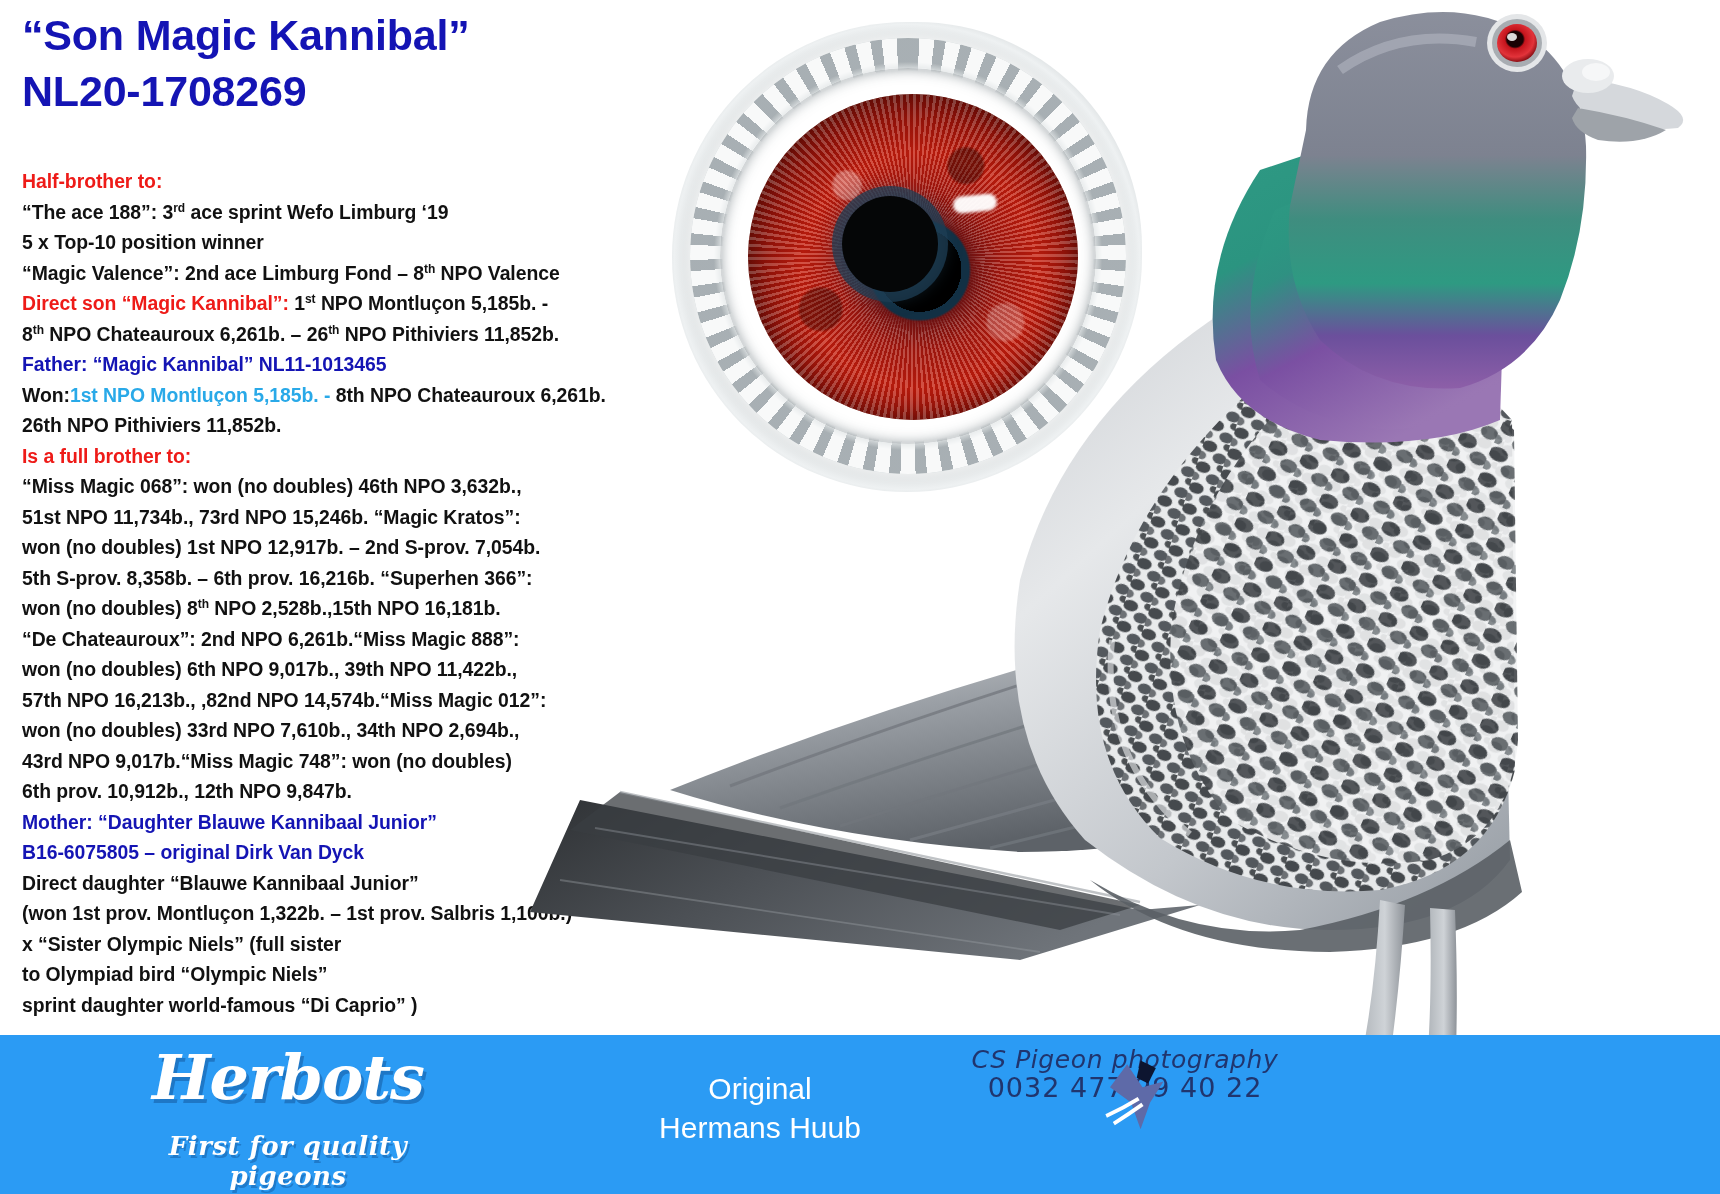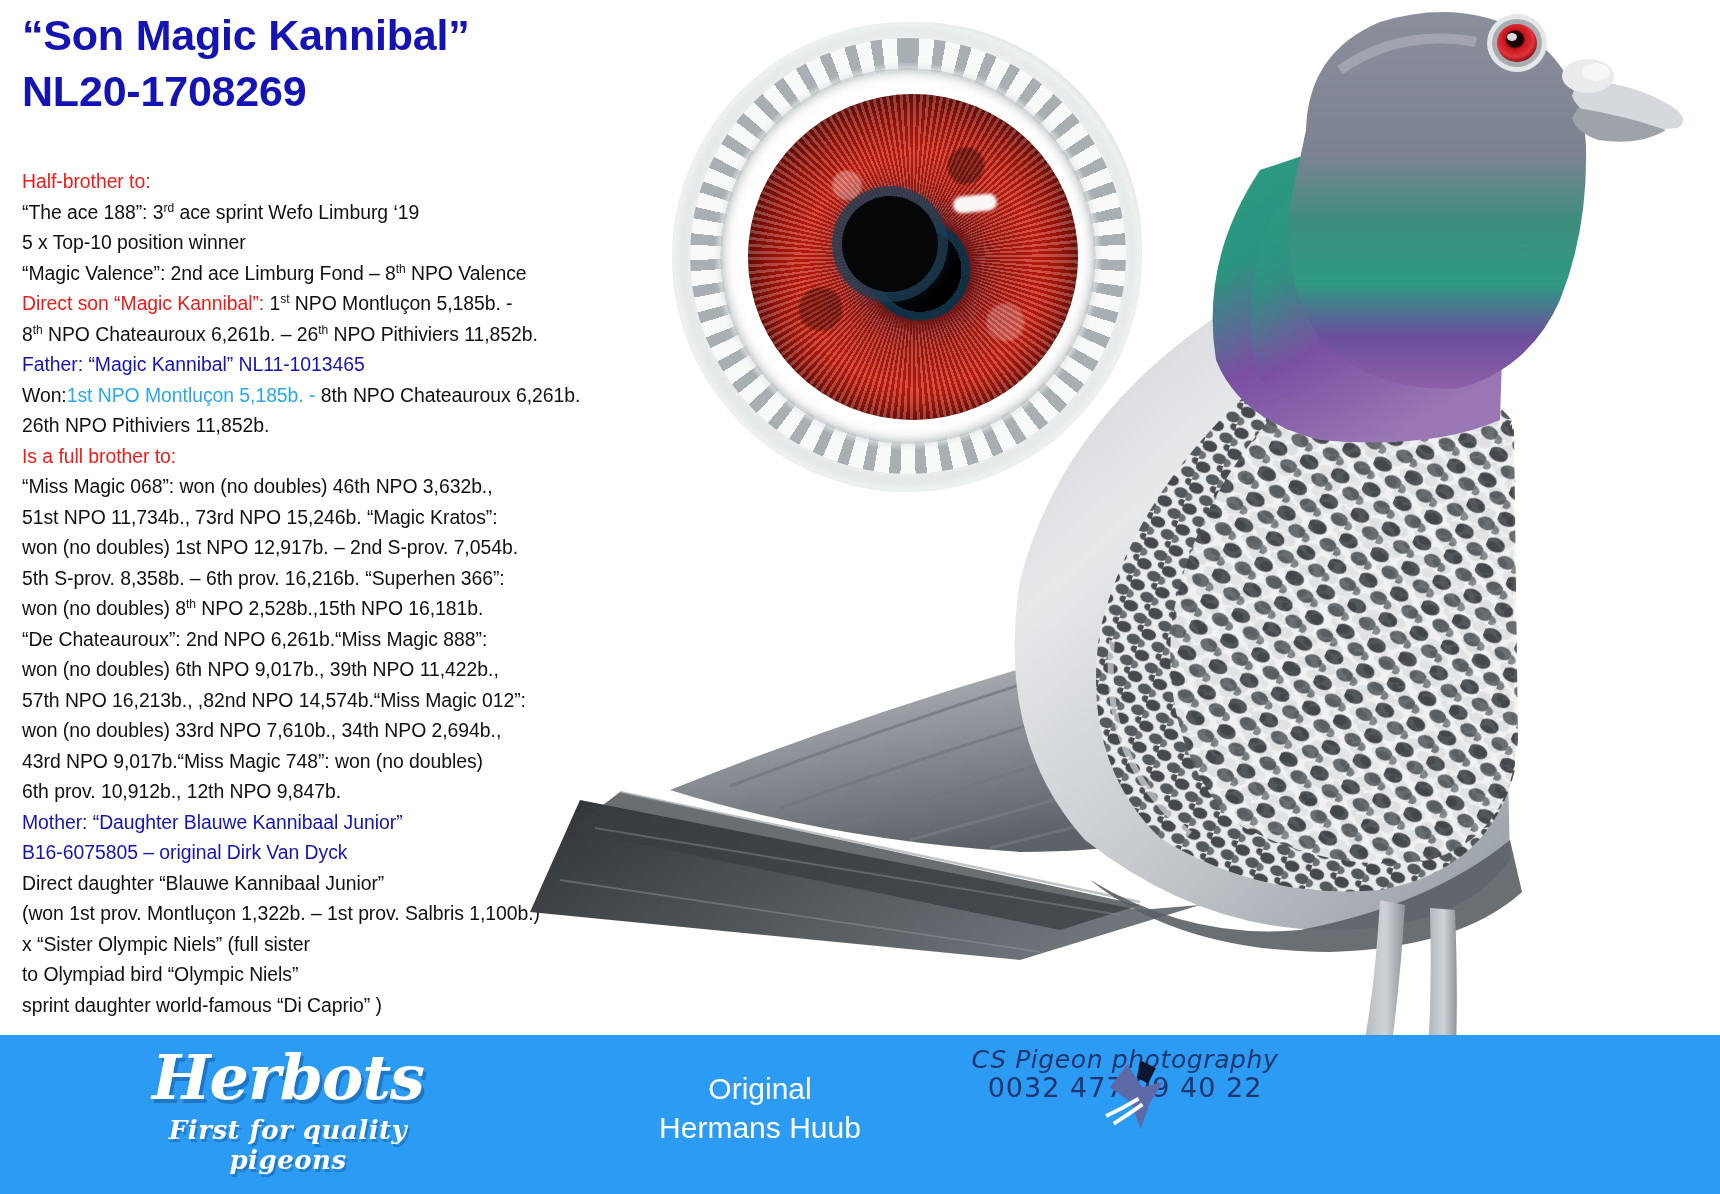--- a/index.html
+++ b/index.html
@@ -17,21 +17,21 @@
     font-size: 43px; font-weight: bold; color: #1414b4;
     line-height: 1.30; letter-spacing: -0.2px; white-space: nowrap;
   }
 
   
   .body-text {
     position:absolute; left:22px; top:166px;
     width: 700px;
   }
   .ln {
-    font-size: 19.4px; font-weight: normal; color:#111111;
+    font-size: 19.4px; font-weight: bold; color:#111111;
     line-height: 30.5px; white-space: nowrap; letter-spacing:-0.05px;
   }
   .red  { color:#ee1b18; }
   .blue { color:#1414b4; }
   .cyan { color:#29a9e8; }
   sup { font-size:0.62em; vertical-align: super; line-height:0; }
 
   
   .eye-wrap {
     position:absolute; left:672px; top:22px; width:470px; height:470px;
@@ -111,21 +111,21 @@
     font-style: italic; font-weight: bold;
     font-size: 62px; color:#ffffff; letter-spacing:-1px;
     text-shadow: 3px 4px 0 rgba(20,90,160,0.55);
     line-height: 1.0;
   }
   .herbots-sub {
     font-family:"DejaVu Serif", serif;
     font-style: italic; font-weight: bold;
     font-size: 26px; color:#ffffff; letter-spacing:.5px;
     text-shadow: 2px 3px 0 rgba(20,90,160,0.5);
-    margin-top: 6px;
+    margin-top: 22px;
   }
   .orig {
     position:absolute; left:560px; top:34px; width:400px;
     text-align:center; color:#ffffff;
     font-size: 30px; line-height: 1.30;
   }
   .cs { position:absolute; left:965px; top:10px; width:320px; text-align:center; }
   .cs-name {
     font-family:"DejaVu Sans", sans-serif;
     font-style: italic; font-size: 25px; color:#20356e;

